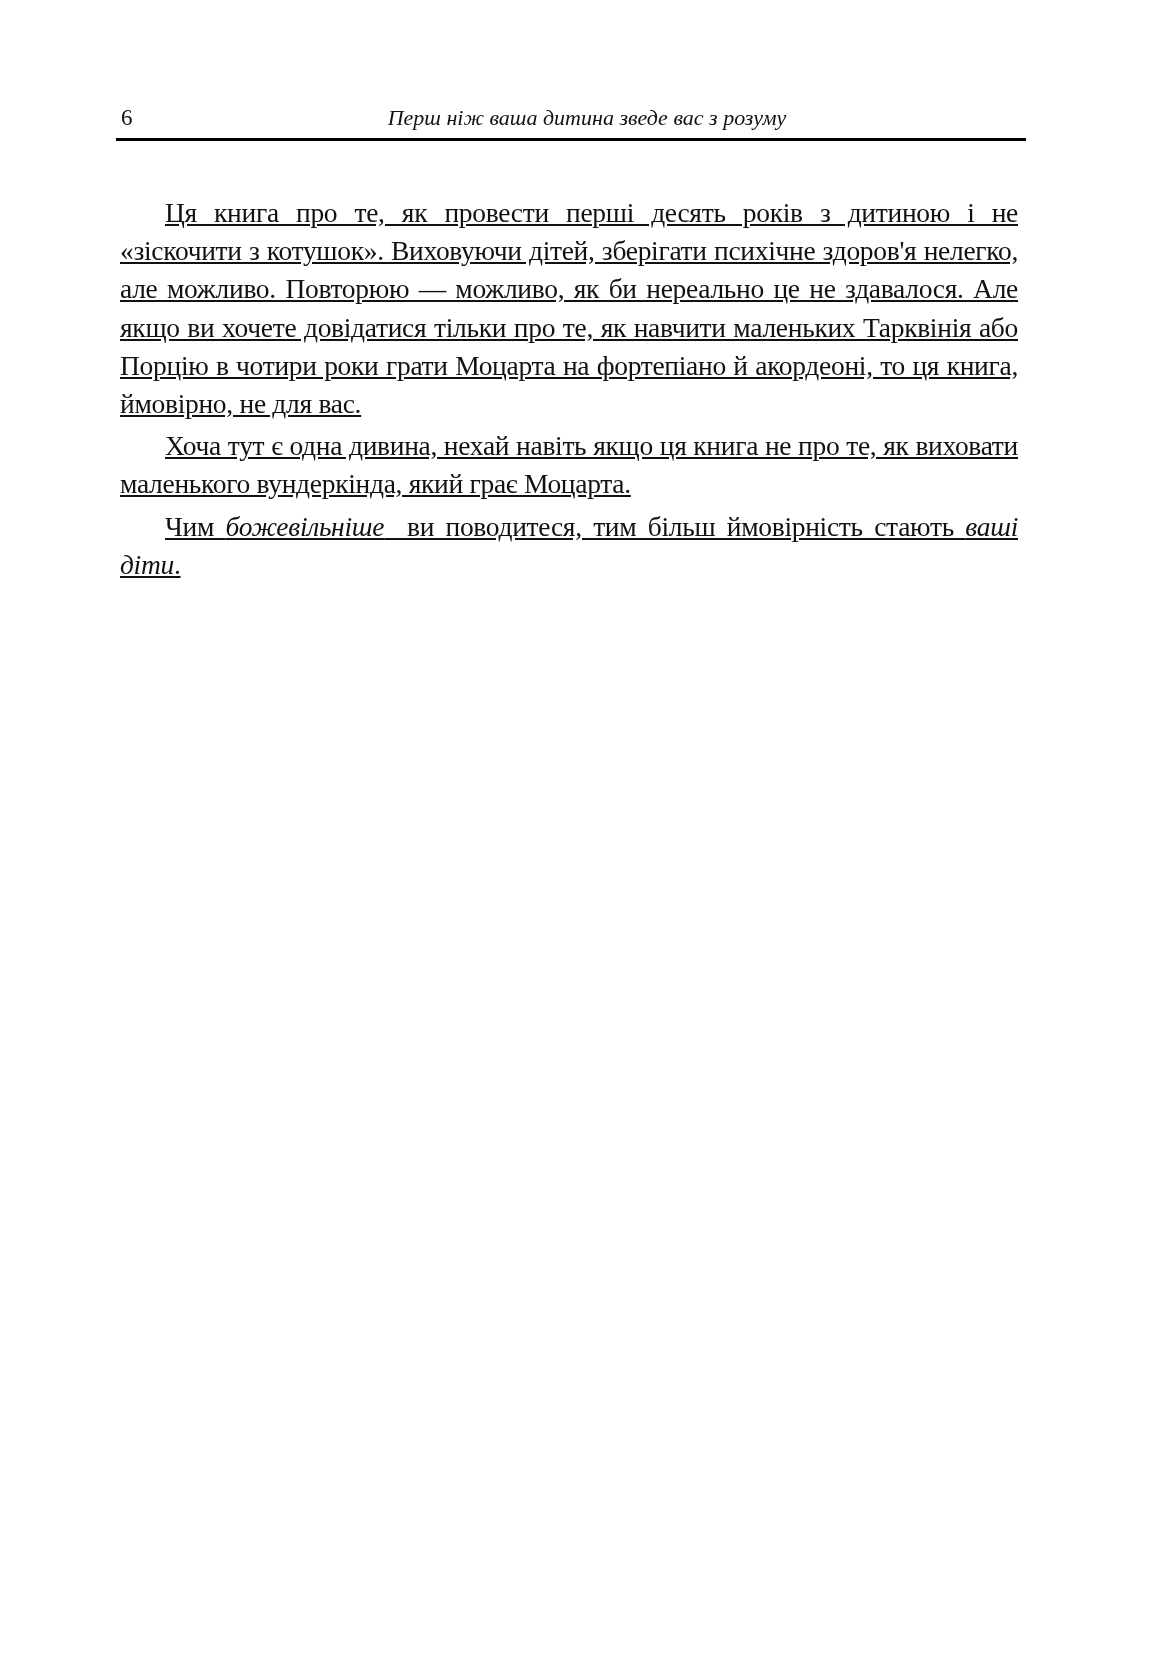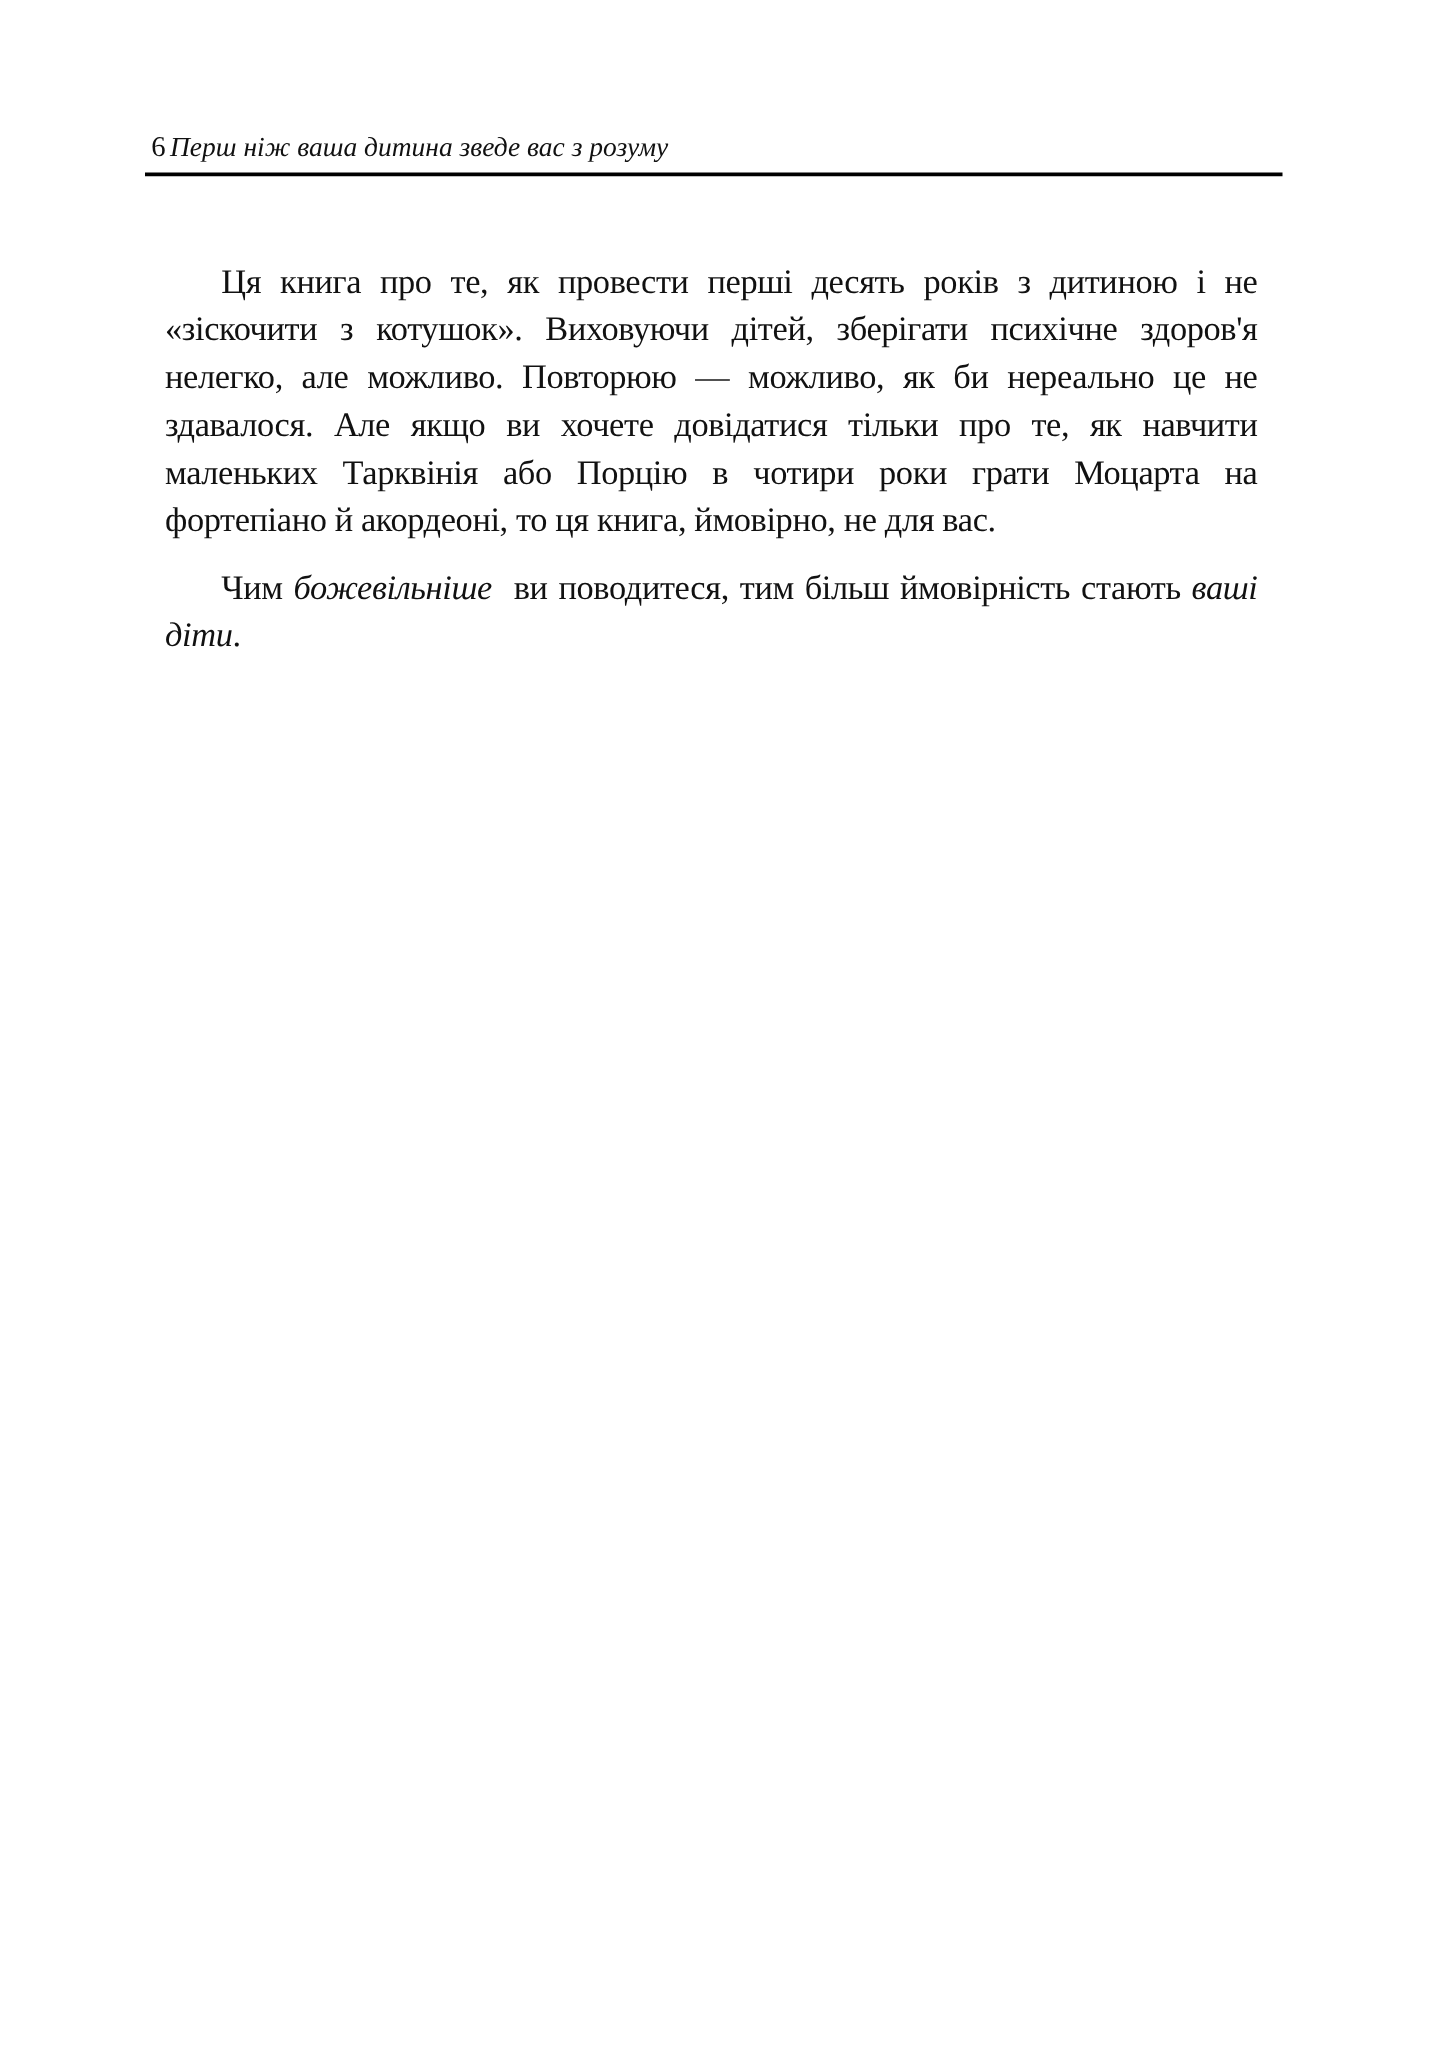--- a/index.html
+++ b/index.html
@@ -8,39 +8,40 @@
     .header {
       position: absolute; left: 116px; top: 102px; width: 910px; height: 36px;
       border-bottom: 3px solid #000;
       font-family: "Liberation Serif", "DejaVu Serif", serif;
       color: #111;
     }
     .page-num {
       position: absolute; left: 5px; top: 0; font-size: 23px; line-height: 32px;
     }
     .running-title {
-      position: absolute; left: 0; right: 0; top: 0; 
+      position: absolute; left: 12px; right: 0; top: 0; text-align: center;
       font-style: italic; font-size: 22px; line-height: 32px;
       padding-left: 20px;
     }
     .body {
       position: absolute; left: 116px; top: 190px; width: 906px;
       font-family: "Liberation Serif", "DejaVu Serif", serif;
       font-size: 27.5px; line-height: 38.2px; color: #111;
       letter-spacing: -0.3px;
     }
-    .para { margin: 16px; text-indent: 45px; text-align: justify; }
+    .para { margin: 4px; text-indent: 45px; text-align: justify; text-decoration: underline; }
     em { font-style: italic; }
   </style>
 </head>
 <body>
 
 <div class="page">
   <div class="header">
     <span class="page-num">6</span>
     <div class="running-title">Перш ніж ваша дитина зведе вас з розуму</div>
   </div>
 
   <div class="body">
     <p class="para">Ця книга про те, як провести перші десять років з дитиною і не «зіскочити з котушок». Виховуючи дітей, зберігати психічне здоров'я нелегко, але можливо. Повторюю — можливо, як би нереально це не здавалося. Але якщо ви хочете довідатися тільки про те, як навчити маленьких Тарквінія або Порцію в чотири роки грати Моцарта на фортепіано й акордеоні, то ця книга, ймовірно, не для вас.</p>
+    <p class="para">Хоча тут є одна дивина, нехай навіть якщо ця книга не про те, як виховати маленького вундеркінда, який грає Моцарта.</p>
     <p class="para"><span>Чим </span><em>божевільніше</em><span style="white-space:pre-wrap">  ви поводитеся, тим більш ймовірність стають </span><em>ваші діти</em><span>.</span></p>
   </div>
 </div>
 
 </body></html>

